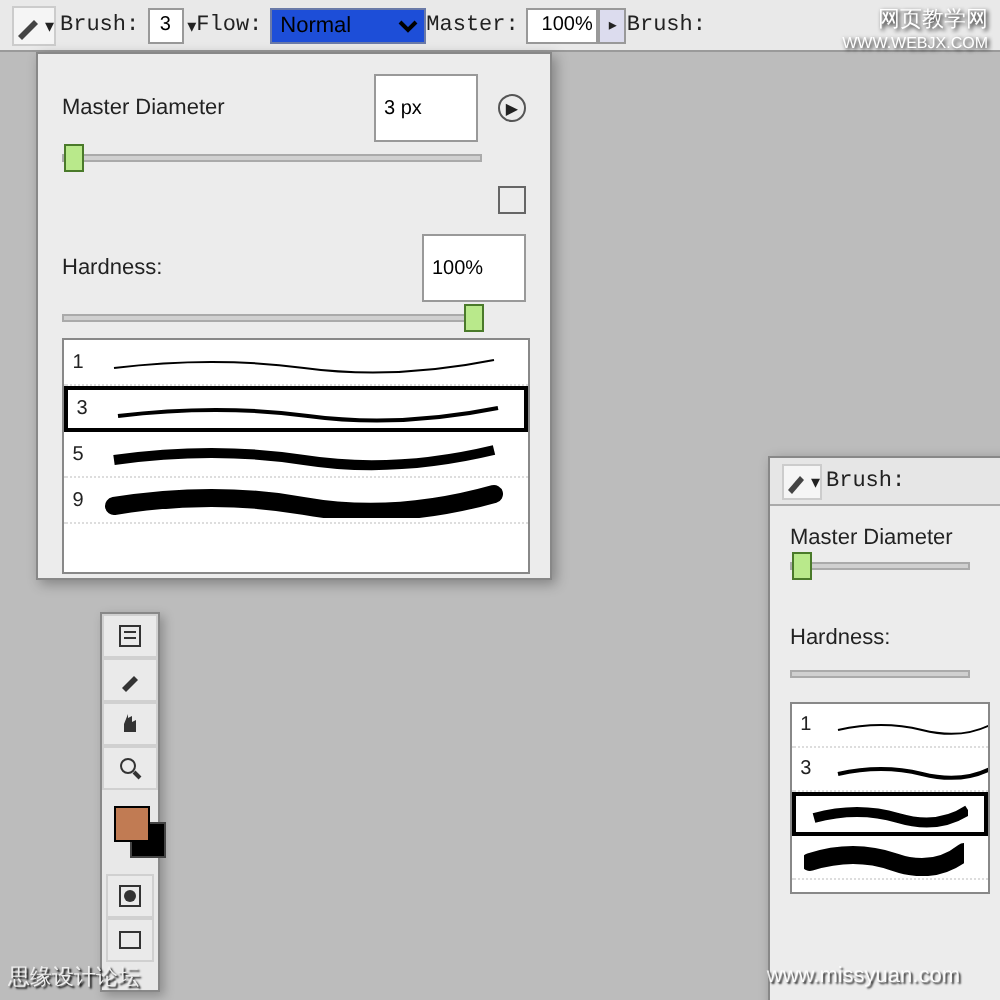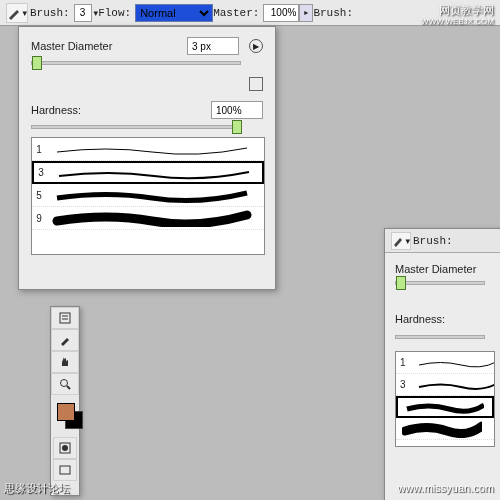--- a/index.html
+++ b/index.html
@@ -51,21 +51,21 @@
     position: absolute; left: 18px; top: 26px;
     width: 258px; height: 264px;
     background: #ececec;
     border: 1px solid #888;
     box-shadow: 2px 2px 6px rgba(0,0,0,.3);
     padding: 10px 12px 8px 12px;
   }
   .row { display: flex; align-items: center; margin-bottom: 6px; }
   .row .rlabel { flex: 1; font-size: 11px; }
   .val-box {
-    width: 52px; height: 18px; font-size: 10px;
+    width: 52px; height: 34px; font-size: 10px;
     border: 1px solid #999; background: #fff; padding-left: 4px;
   }
   .play-btn {
     margin-left: 10px; width: 14px; height: 14px;
     border: 1px solid #555; border-radius: 50%;
     display: flex; align-items: center; justify-content: center; font-size: 8px;
   }
   .slider-track {
     position: relative; height: 4px;
     background: #d0d0d0; border: 1px solid #aaa;
@@ -128,21 +128,21 @@
     border: 1px solid #444;
   }
   
   .wm1 {
     position: absolute; right: 6px; top: 4px;
     color: #fff; font-size: 11px; font-weight: normal;
     text-shadow: 1px 1px 2px #000;
     text-align: right; line-height: 12px;
   }
   .wm2 {
-    position: absolute; right: 6px; bottom: 6px;
+    position: absolute; right: 20px; bottom: 6px;
     color: #fff; font-size: 11px; opacity: .8;
     text-shadow: 1px 1px 1px #000;
   }
   .wm3 {
     position: absolute; left: 4px; bottom: 4px;
     color: #eee; font-size: 11px;
     text-shadow: 1px 1px 1px #000;
   }
 </style>
 </head>

